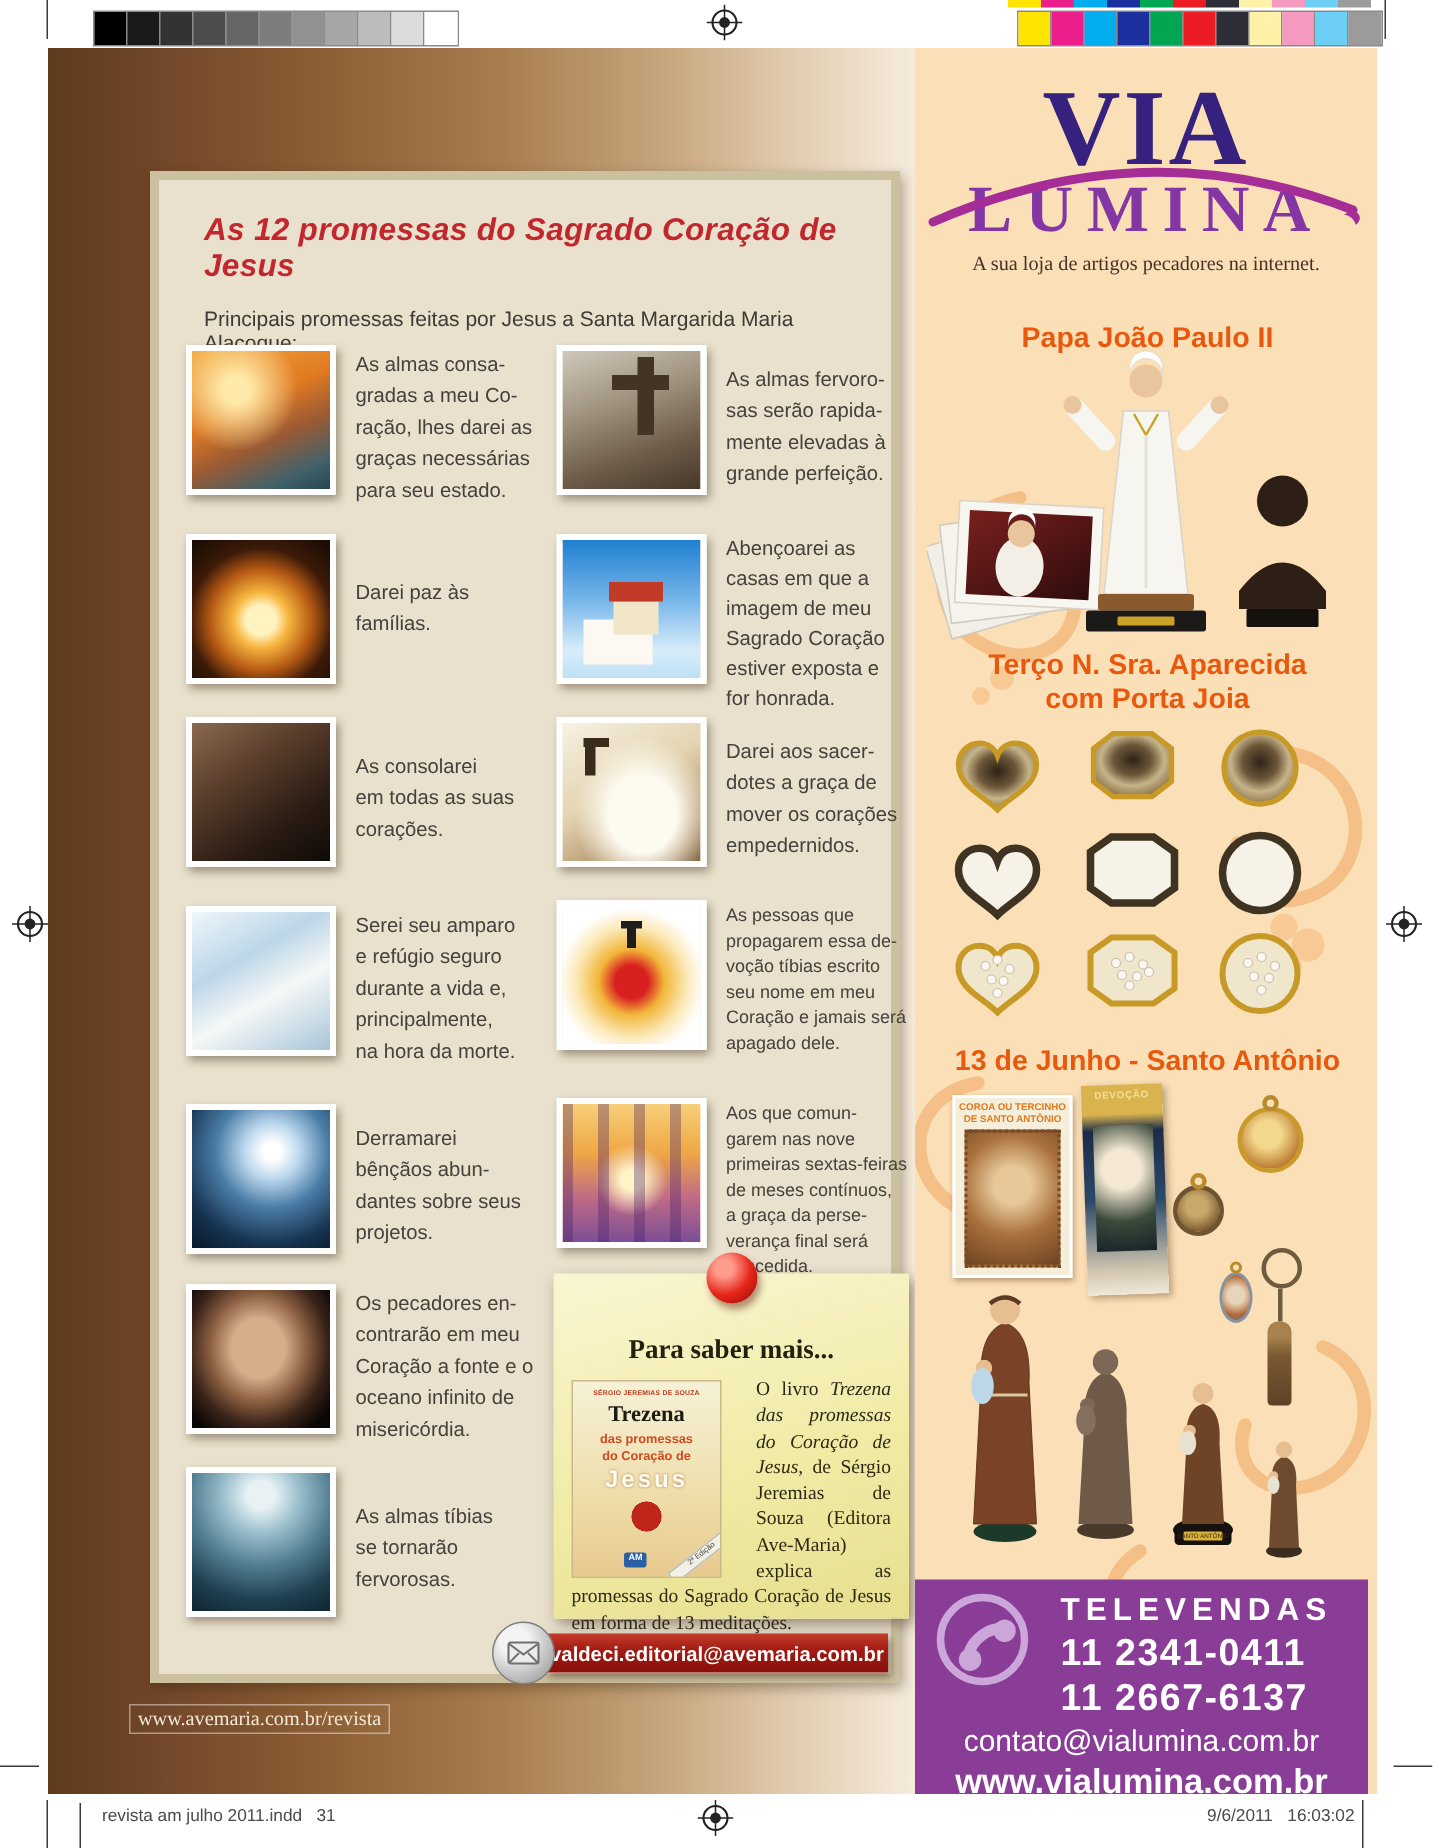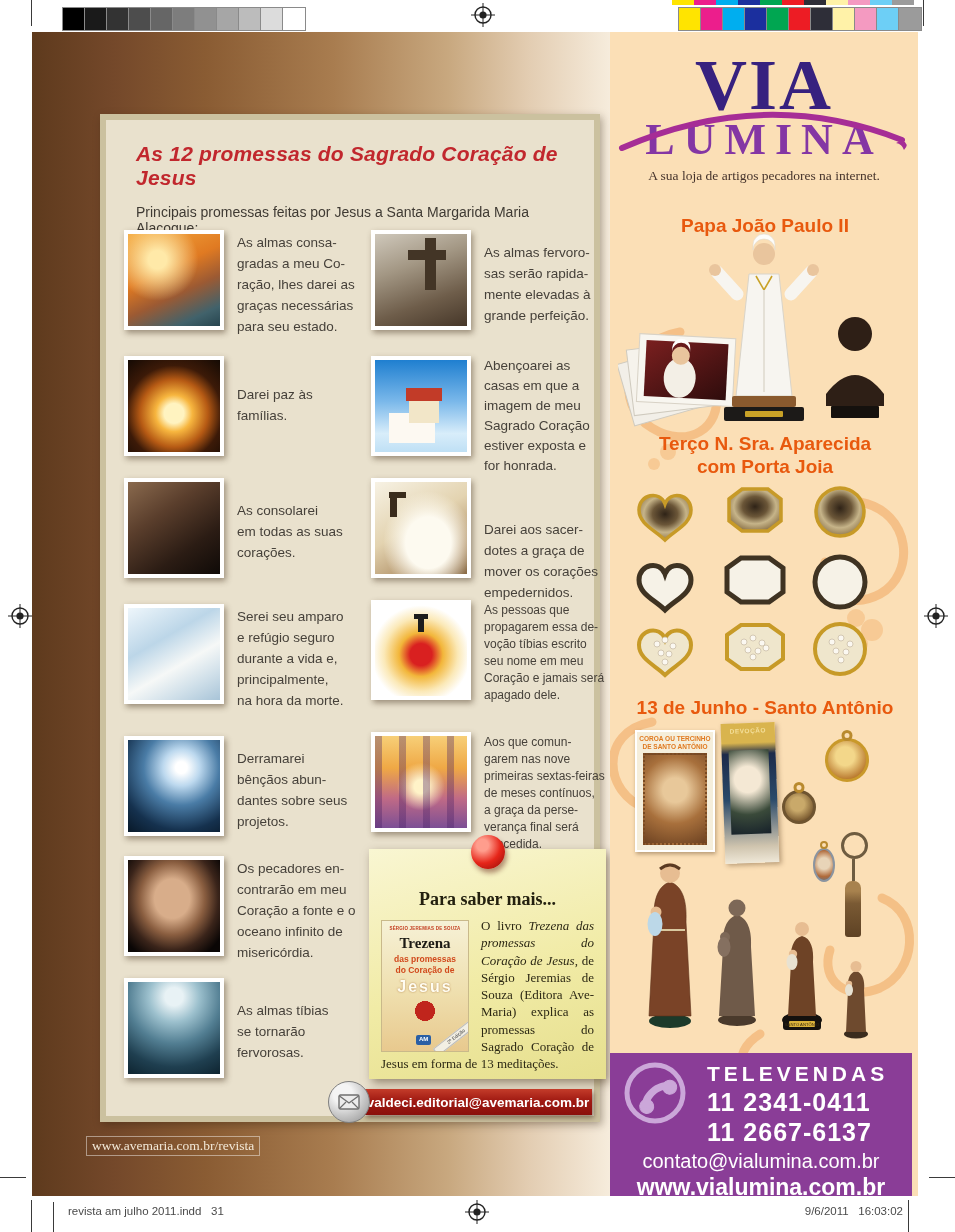--- a/index.html
+++ b/index.html
@@ -63,21 +63,21 @@
   
   .notebox{position:absolute;left:263px;top:729px;width:237px;height:230px;
     background:linear-gradient(165deg,#f9f6d2 0%,#f1eba6 55%,#e6df8e 100%);
     box-shadow:3px 4px 9px rgba(70,50,25,.5);padding:40px 12px 8px 12px}
   .pushpin{position:absolute;left:102px;top:-14px;width:34px;height:34px;border-radius:50%;
     background:radial-gradient(circle at 34% 30%,#ff9d8d 0 18%,#e6261a 55%,#8e0b06 100%);
     box-shadow:2px 4px 5px rgba(90,20,10,.45)}
   .note-title{font-family:"Liberation Serif",serif;font-size:18px;font-weight:bold;color:#23200f;text-align:center;margin-bottom:7px}
   .note-body{font-family:"Liberation Serif",serif;font-size:13px;line-height:1.33;color:#2c2814;text-align:justify}
   .note-body .it{font-style:italic}
-  .bookcover{float:left;width:88px;height:132px;margin:3px 12px 2px 0;position:relative;overflow:hidden;
+  .bookcover{float:left;width:100px;height:132px;margin:3px 23px 2px 0;position:relative;overflow:hidden;
     background:linear-gradient(180deg,#f6f1d6 0%,#efdfae 55%,#e8c98e 100%);border:1px solid #c9b98a;
     font-family:"Liberation Sans",sans-serif;text-align:center}
   .bk-author{font-size:4.5px;color:#c23a1e;font-weight:bold;margin-top:5px;letter-spacing:.2px}
   .bk-t1{font-family:"Liberation Serif",serif;font-size:15px;font-weight:bold;color:#1c1a14;margin-top:2px}
   .bk-t2,.bk-t3{font-size:8.5px;font-weight:bold;color:#d1491c;line-height:1.25}
   .bk-t4{font-size:16px;font-weight:bold;color:#fffdf2;letter-spacing:2px;text-shadow:0 0 2px rgba(160,100,40,.8);margin-top:1px}
   .bk-heart{width:34px;height:30px;margin:2px auto 0;
     background:radial-gradient(circle at 50% 40%,#c0251c 0 40%,rgba(0,0,0,0) 41%),
     radial-gradient(circle at 50% 55%,#2a1a10 0 18%,rgba(0,0,0,0) 19%);
     border-radius:50% 50% 50% 50%/60% 60% 40% 40%}
@@ -283,21 +283,21 @@
       <div class="pimg img-p9"></div>
       <p class="ptext mid" style="top:0">Abençoarei as
 casas em que a
 imagem de meu
 Sagrado Coração
 estiver exposta e
 for honrada.</p>
     </div>
     <div class="promise" style="left:265px;top:358px">
       <div class="pimg img-p10"></div>
-      <p class="ptext" style="top:41px">Darei aos sacer-
+      <p class="ptext" style="top:12px">Darei aos sacer-
 dotes a graça de
 mover os corações
 empedernidos.</p>
     </div>
     <div class="promise" style="left:265px;top:480px">
       <div class="pimg img-p11"></div>
       <p class="ptext small" style="top:2px">As pessoas que
 propagarem essa de-
 voção tíbias escrito
 seu nome em meu

